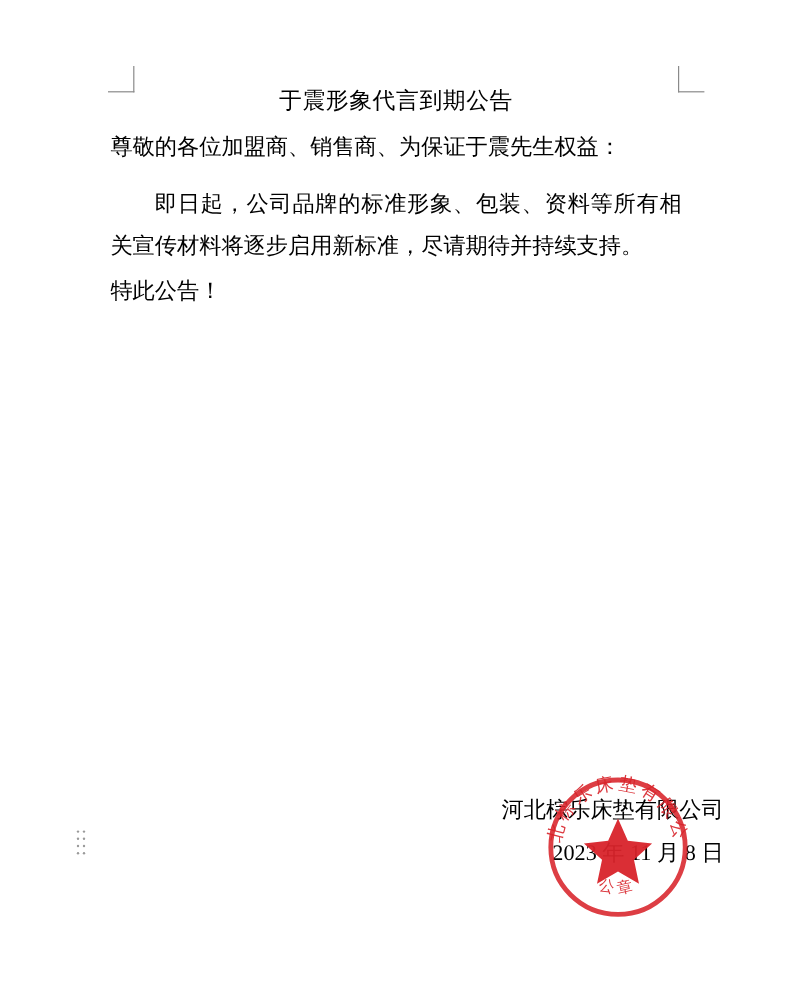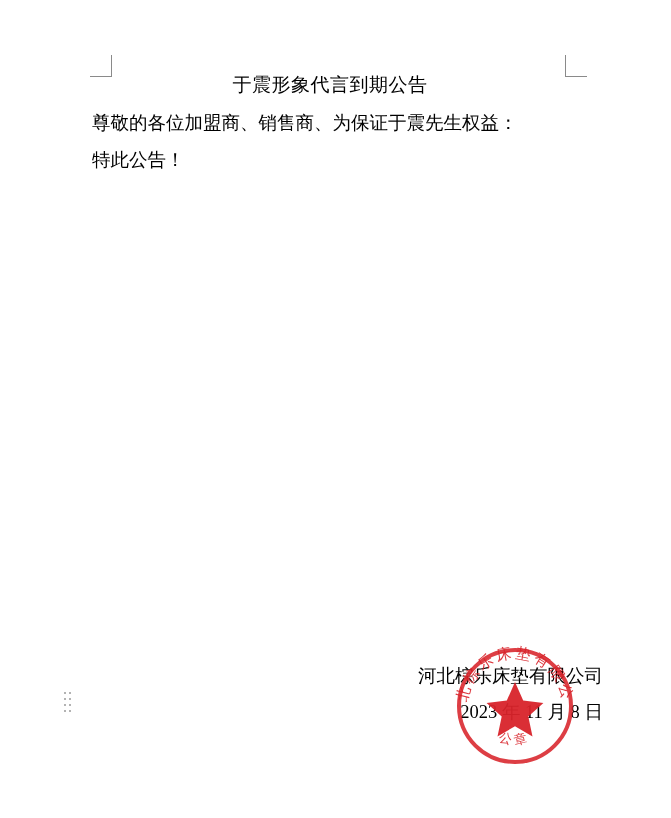--- a/index.html
+++ b/index.html
@@ -145,20 +145,21 @@
     <i></i>
       <i></i>
     <i></i>
       <i></i>
   </div>
 
   <div class="doc-body">
     <h1 class="doc-title">于震形象代言到期公告</h1>
 
     <p class="para indent-0">尊敬的各位加盟商、销售商、为保证于震先生权益：</p>
+    <p class="para indent-2 gap-top">即日起，公司品牌的标准形象、包装、资料等所有相关宣传材料将逐步启用新标准，尽请期待并持续支持。</p>
     <p class="para indent-0 gap-top-lg">特此公告！</p>
   </div>
 
   <div class="sign-block">
     <span class="sign-line">河北棕乐床垫有限公司</span>
     <span class="sign-line">2023 年 11 月 8 日</span>
   </div>
 
   <div class="seal">
     <svg width="136" height="136" viewBox="0 0 136 136" xmlns="http://www.w3.org/2000/svg">

